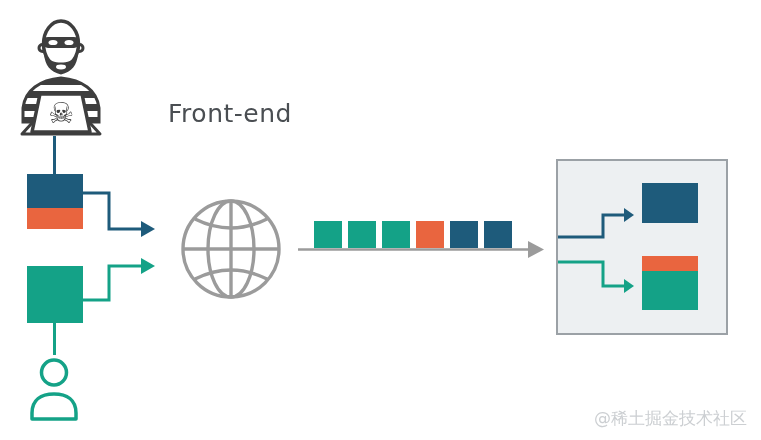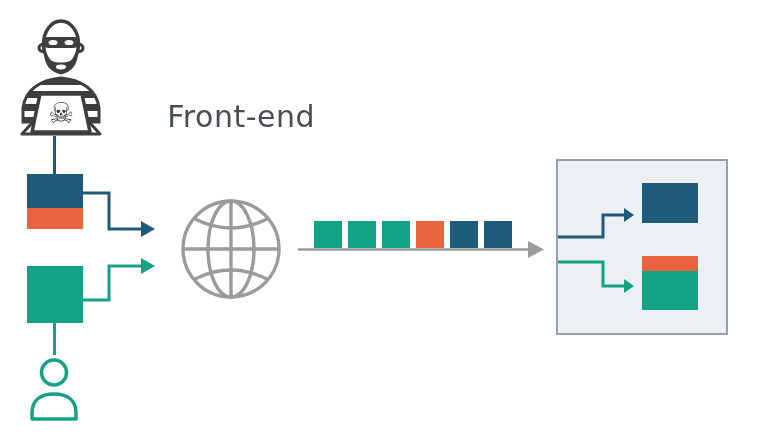--- a/index.html
+++ b/index.html
@@ -2,22 +2,22 @@
 <html style="--blue: #1e5b7b; --orange: #e9653f; --green: #14a287; --gray: #9b9b9b; --icon_dark: #3e3e3e; --panel_bg: #edf0f2; --panel_border: #9ba1a6; --text: #4a4e52; --watermark: #cccfd2;"><head>
 <meta charset="utf-8">
 <style>
   html,body{margin:0;padding:0;background:#fff;}
   .canvas{
     position:relative;width:761px;height:440px;background:#fff;overflow:hidden;
     font-family:"DejaVu Sans","Liberation Sans",sans-serif;
   }
   .abs{position:absolute;}
   .tier-label{
-    position:absolute;font-size:30px;color:var(--text);letter-spacing:.5px;
-    text-align:right;white-space:nowrap;
+    position:absolute;font-size:25px;color:var(--text);letter-spacing:.5px;
+    text-align:center;white-space:nowrap;
   }
   .vline{position:absolute;width:3px;}
   .block{position:absolute;display:flex;flex-direction:column;}
   .block>div{width:100%;}
   .panel{
     position:absolute;left:556px;top:159px;width:168px;height:172px;
     background:var(--panel_bg);border:2px solid var(--panel_border);
   }
   .packet-row{
     position:absolute;left:298px;top:221px;height:27px;
@@ -128,14 +128,15 @@
     <svg class="abs" style="left:0;top:96px" width="80" height="40" viewBox="0 0 80 40">
       <polyline points="0,5 45,5 45,29 68,29" fill="none" stroke="var(--green)" stroke-width="3"></polyline>
       <polygon points="66,22 66,36 76,29" fill="var(--green)"></polygon>
     </svg>
     <div class="block" style="left:84px;top:95px;width:56px">
       <div style="height:15px;background:var(--orange)"></div>
       <div style="height:39px;background:var(--green)"></div>
     </div>
   </div>
 
+  <div class="watermark">@稀土掘金技术社区</div>
 
 </div>
 
 </body></html>

